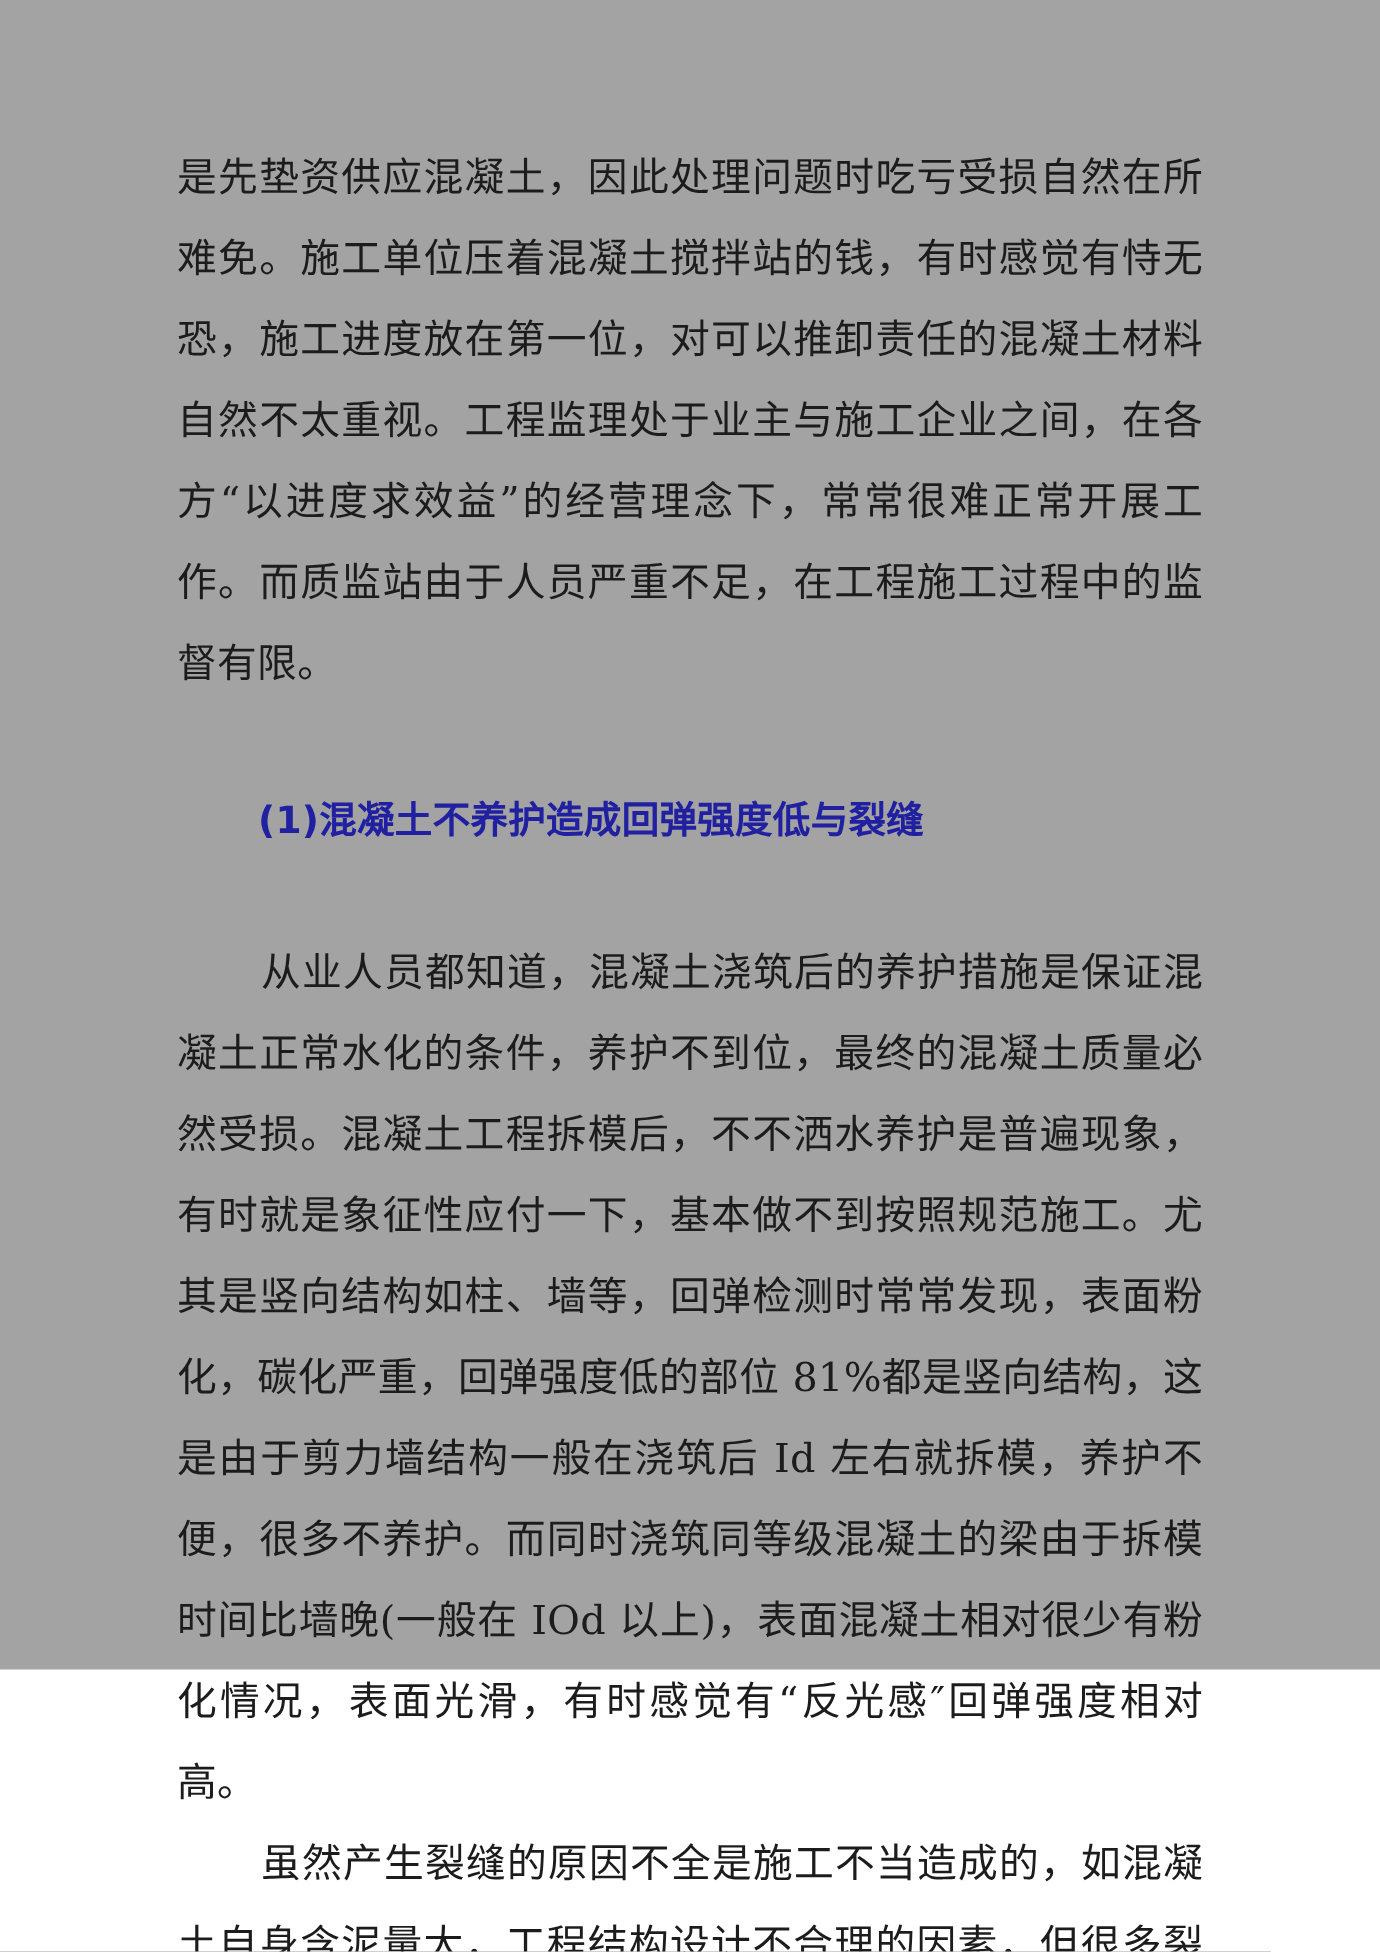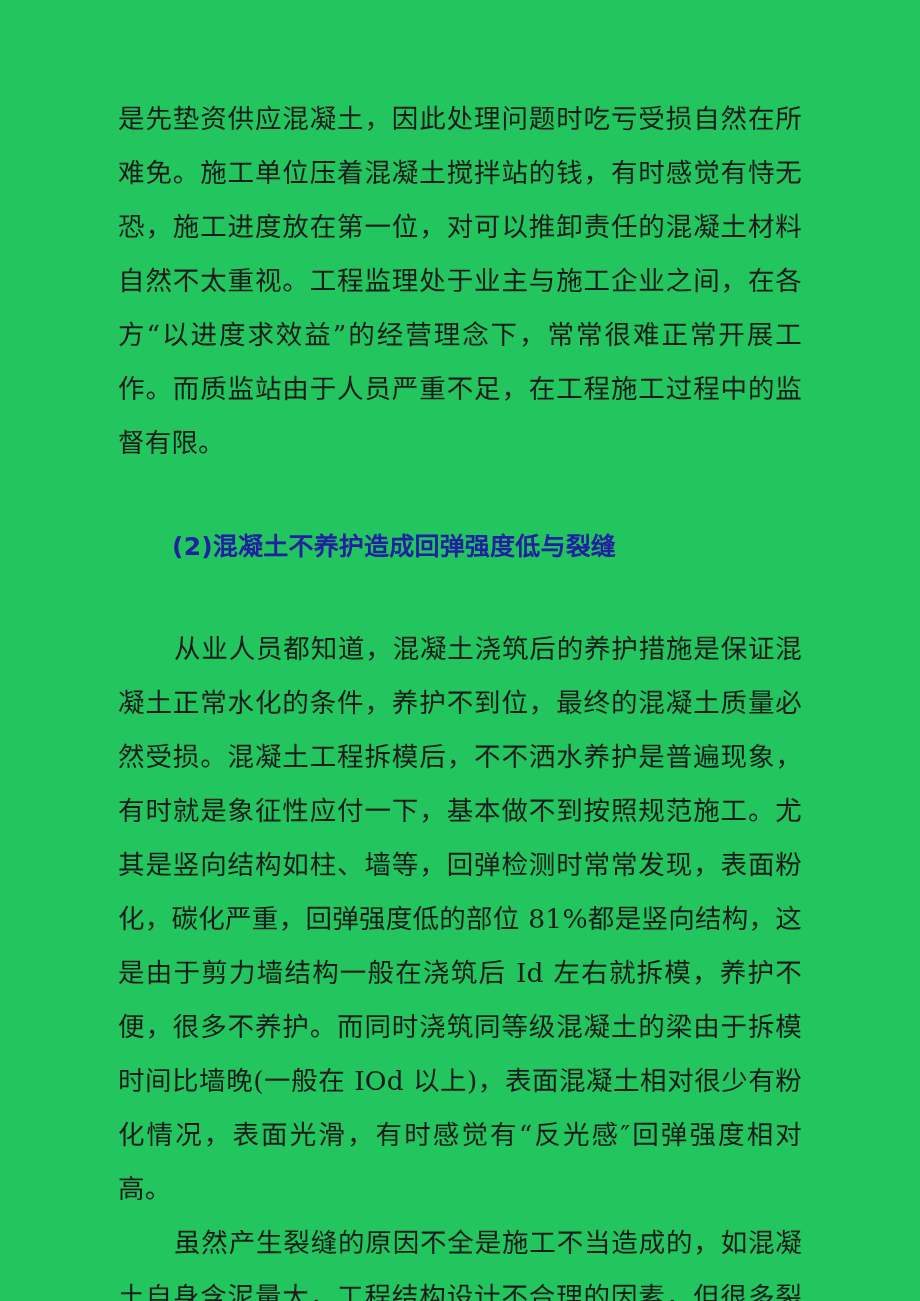--- a/index.html
+++ b/index.html
@@ -12,22 +12,22 @@
     height: 1301px;
     background: #ffffff;
     font-family: "DejaVu Serif", "Liberation Serif", serif;
     -webkit-font-smoothing: antialiased;
     overflow: hidden;
   }
 
   .page {
     position: relative;
     width: 920px;
-    height: 1301px;
-    background: #22c55e;
+    height: 1113px;
+    background: #a3a3a3;
     box-sizing: border-box;
   }
 
   .text-column {
     position: absolute;
     left: 118px;
     top: 92px;
     width: 684px;
   }
 
@@ -73,21 +73,21 @@
 </head>
 <body>
 
 <div class="page">
   <div class="text-column">
 
     <p class="para cont">是先垫资供应混凝土，因此处理问题时吃亏受损自然在所难免。施工单位压着混凝土搅拌站的钱，有时感觉有恃无恐，施工进度放在第一位，对可以推卸责任的混凝土材料自然不太重视。工程监理处于业主与施工企业之间，在各方“以进度求效益”的经营理念下，常常很难正常开展工作。而质监站由于人员严重不足，在工程施工过程中的监督有限。</p>
 
     <div class="gap-before-heading"></div>
 
-    <h2 class="subheading">(2)混凝土不养护造成回弹强度低与裂缝</h2>
+    <h2 class="subheading">(1)混凝土不养护造成回弹强度低与裂缝</h2>
 
     <div class="gap-after-heading"></div>
 
     <p class="para indent">从业人员都知道，混凝土浇筑后的养护措施是保证混凝土正常水化的条件，养护不到位，最终的混凝土质量必然受损。混凝土工程拆模后，不不洒水养护是普遍现象，有时就是象征性应付一下，基本做不到按照规范施工。尤其是竖向结构如柱、墙等，回弹检测时常常发现，表面粉化，碳化严重，回弹强度低的部位 81%都是竖向结构，这是由于剪力墙结构一般在浇筑后 Id 左右就拆模，养护不便，很多不养护。而同时浇筑同等级混凝土的梁由于拆模时间比墙晚(一般在 IOd 以上)，表面混凝土相对很少有粉化情况，表面光滑，有时感觉有“反光感″回弹强度相对高。</p>
 
     <p class="para indent">虽然产生裂缝的原因不全是施工不当造成的，如混凝土自身含泥量大，工程结构设计不合理的因素，但很多裂缝通过规范合理的施工是可以避免的。湿胀干缩是混凝土的物理特性，混凝土表面水分的过快蒸发易造成混凝土表面收缩裂缝的产生。实践中覆盖薄膜保湿可以有效控制失水造成的裂缝，但有些施工单位，在混凝土表面进行施工</p>
 
   </div>
 </div>
 

